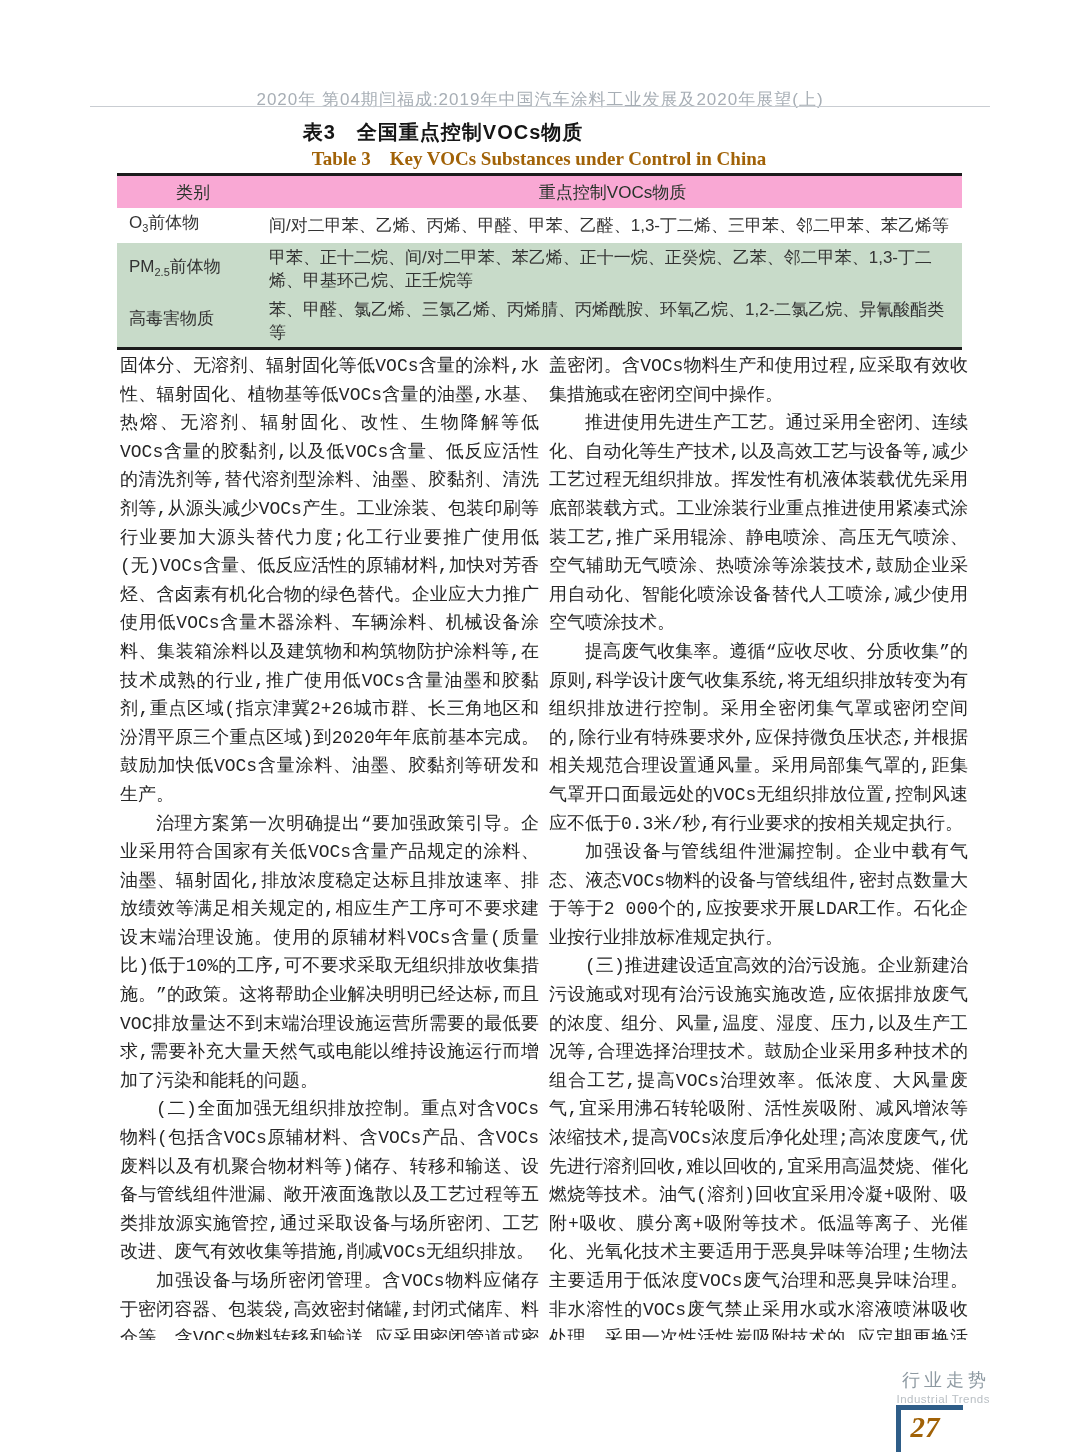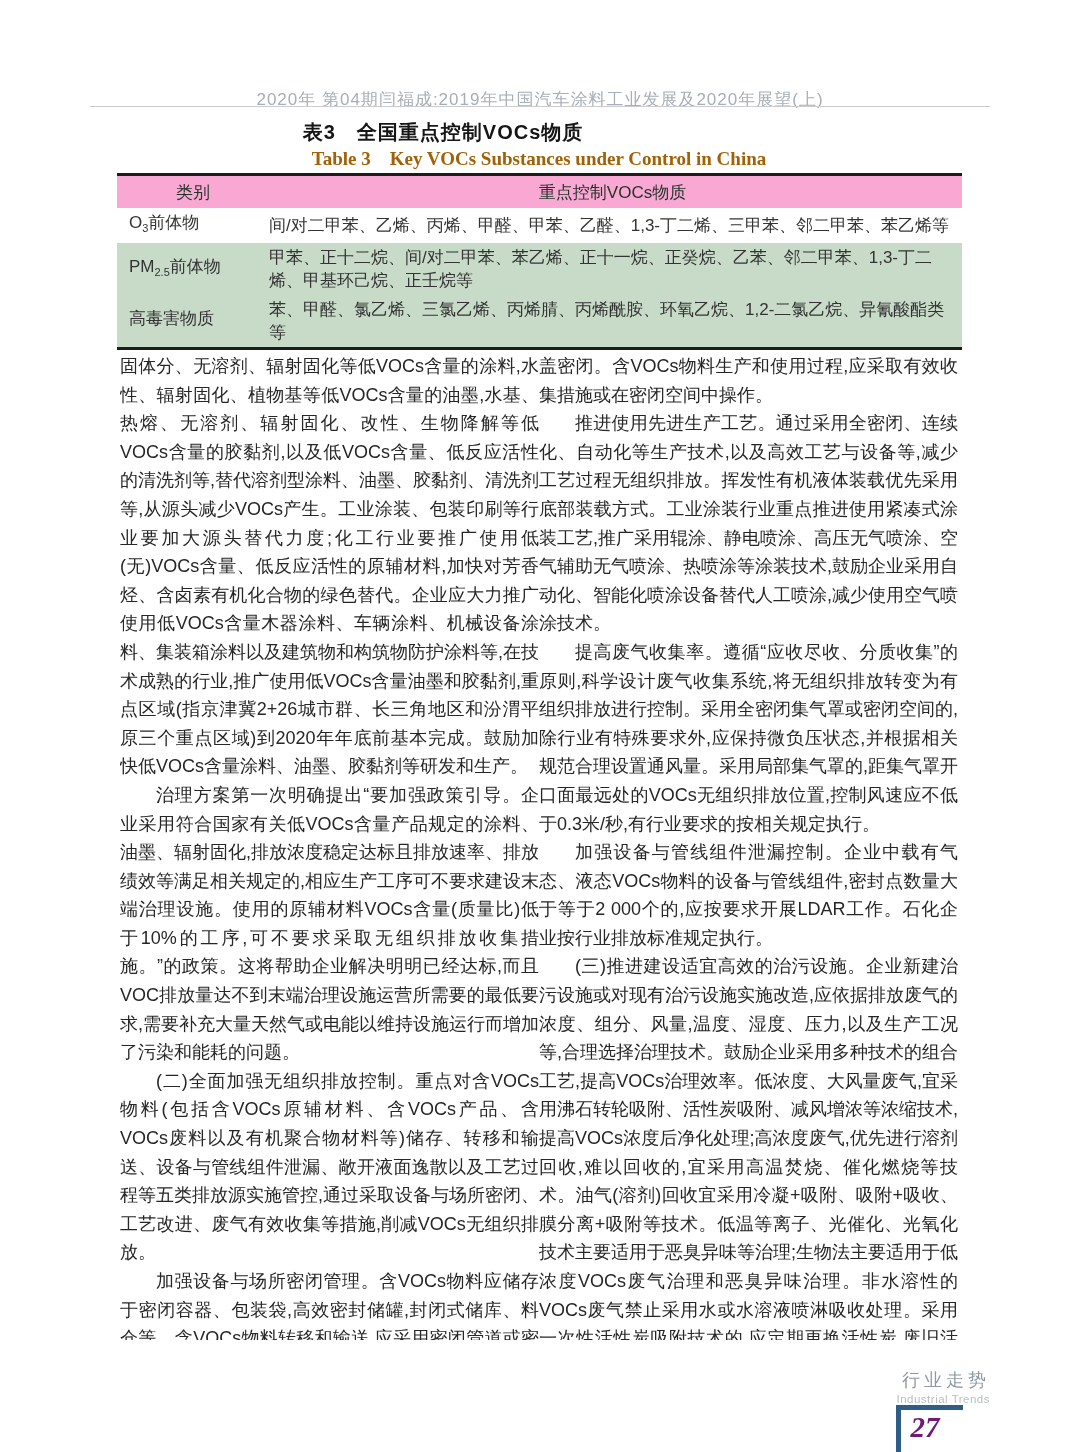--- a/index.html
+++ b/index.html
@@ -41,21 +41,21 @@
   }
   table.voc td{padding:3px 6px;vertical-align:middle;line-height:23px;}
   table.voc .cat{width:128px;padding-left:12px;white-space:nowrap;}
   table.voc .hdr{background:#f9a8d4;color:#26332a;}
   table.voc .hdr td{text-align:center;height:26px;}
   table.voc tr.alt{background:#c8dbc9;}
   table.voc sub{font-size:11px;}
   
   .cols{
     position:absolute;top:352px;left:120px;width:848px;height:988px;
-    display:flex;overflow:hidden;
+    display:flex;gap:10px;overflow:hidden;font-family:Liberation Mono, monospace;
   }
   .col{
     width:419px;height:100%;overflow:hidden;
     font-size:18px;line-height:28.6px;color:#262626;
     text-align:justify;
   }
   .col p{margin:0;}
   .col p.ind{text-indent:2em;}
   
   .footer{
@@ -69,21 +69,21 @@
     position:relative;width:66px;height:48px;
   }
   .bracket{
     position:absolute;left:0;top:0;width:62px;height:46px;
     border-top:5px solid #2e5d88;border-left:5px solid #2e5d88;
   }
   .page-num{
     position:absolute;left:14px;top:6px;
     font-family:"Liberation Serif","DejaVu Serif",serif;
     font-style:italic;font-weight:bold;
-    font-size:29px;color:#701a75;
+    font-size:29px;color:#a16207;
   }
 </style>
 </head>
 <body>
 
 <div id="page">
 
   <div class="run-head">
     <span>2020年  第04期</span>
     <span>闫福成:2019年中国汽车涂料工业发展及2020年展望(上)</span>

